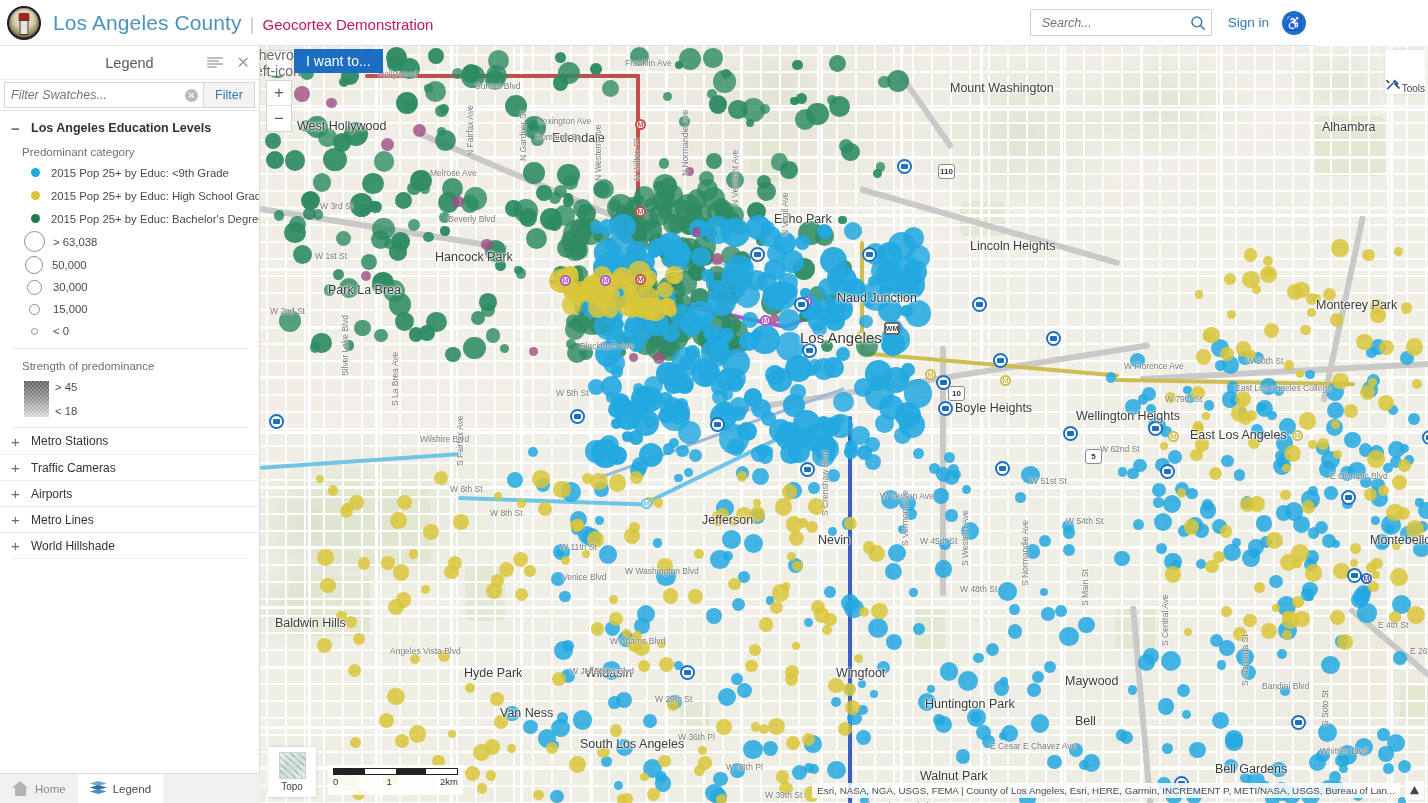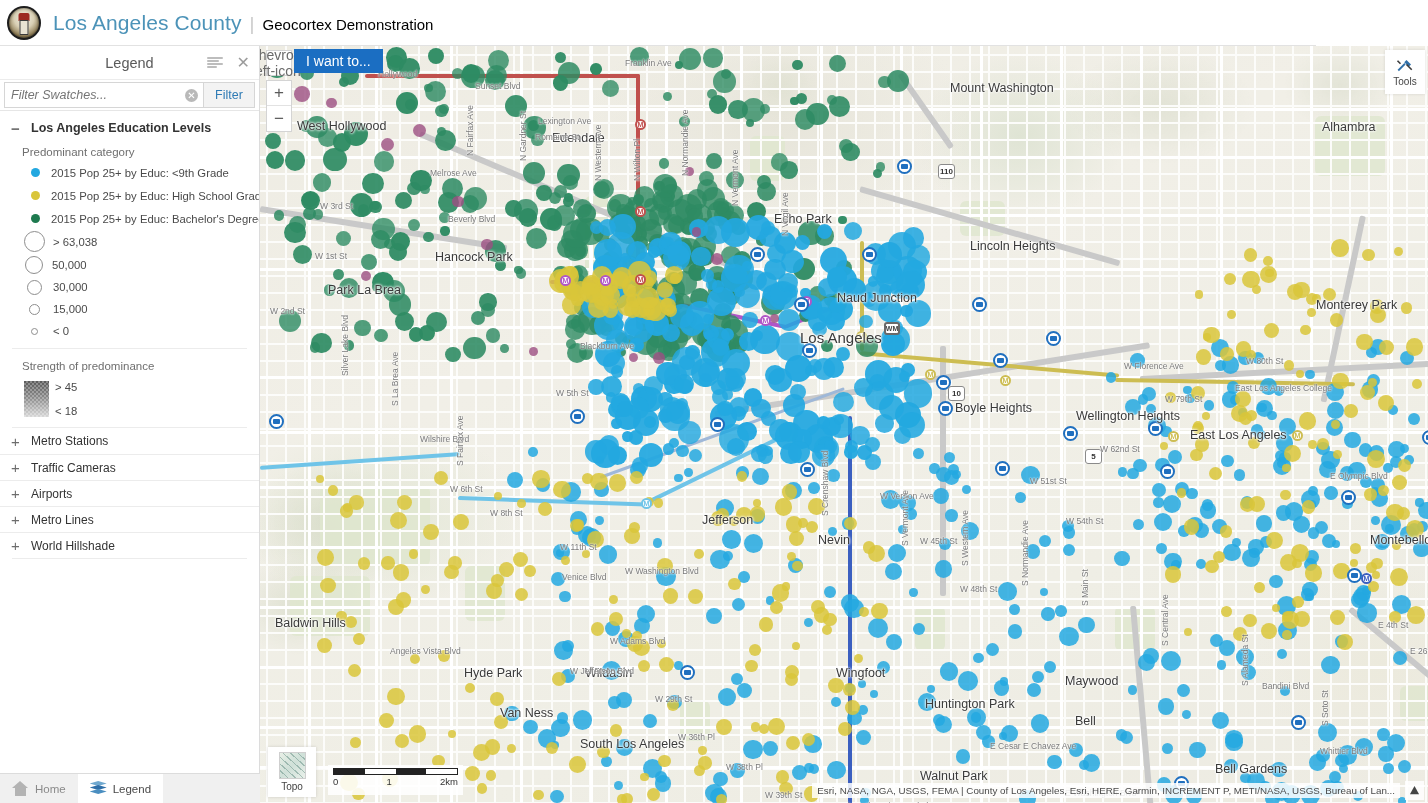--- a/index.html
+++ b/index.html
@@ -31,21 +31,21 @@
   }
   .seal::after {
     content: ""; position: absolute; left: 50%; top: 40%;
     transform: translateX(-50%);
     width: 7px; height: 13px; background: #e8e2d2;
     border: 1px solid #3a3a3a;
   }
   .brand { margin-left: 12px; display: flex; align-items: baseline; }
   .brand-main { font-size: 21px; color: #4c93b8; font-weight: 400; letter-spacing: .1px; }
   .brand-sep { color: #c9c9c9; margin: 0 8px; font-size: 19px; }
-  .brand-sub { font-size: 15px; color: #000000; }
+  .brand-sub { font-size: 15px; color: #be185d; }
 
   .header-right { margin-left: auto; display: flex; align-items: center; padding-right: 10px; }
   .search-box {
     width: 182px; height: 27px; border: 1px solid #cfcfcf; background: #fff;
     display: flex; align-items: center; padding: 0 4px 0 9px; border-radius: 1px;
   }
   .search-box input {
     border: none; outline: none; width: 100%; font-size: 12.5px;
     color: #9a9a9a; font-style: italic; font-family: "Liberation Sans", sans-serif;
     background: transparent;
@@ -223,22 +223,22 @@
     font-size: 17px; color: #5a5a5a; cursor: pointer;
   }
   .zoom-ctrl div:first-child { border-bottom: 1px solid #e2e2e2; }
   .iwt {
     position: absolute; left: 34px; top: 3px; height: 24px; background: #1b6ec2;
     color: #fff; font-size: 14px; display: flex; align-items: center;
     padding: 0 12px; z-index: 30; cursor: pointer;
   }
   .tools-btn {
     position: absolute; right: 3px; top: 4px; width: 40px; height: 44px;
-    background: #fff; display: flex; flex-direction: column;
-    align-items: center; justify-content: center; z-index: 30; cursor: pointer;
+    background: #fff; display: flex; flex-direction: row;
+    align-items: flex-end; justify-content: center; z-index: 30; cursor: pointer;
     box-shadow: 0 0 3px rgba(0,0,0,.12);
   }
   .tools-btn span { font-size: 10px; color: #444; margin-top: 1px; }
   .basemap-btn {
     position: absolute; left: 8px; bottom: 6px; width: 48px; height: 50px;
     background: #fff; display: flex; flex-direction: column; align-items: center;
     justify-content: center; z-index: 30; cursor: pointer; box-shadow: 0 0 3px rgba(0,0,0,.15);
   }
   .basemap-thumb {
     width: 27px; height: 27px;
@@ -307,20 +307,31 @@
 <body>
 
 <div id="app">
 
   <div class="header">
     <div class="seal"></div>
     <div class="brand">
       <span class="brand-main">Los Angeles County</span>
       <span class="brand-sep">|</span>
       <span class="brand-sub">Geocortex Demonstration</span>
+    </div>
+    <div class="header-right">
+      <div class="search-box">
+        <input type="text" placeholder="Search..." style="">
+        <svg class="search-ico" viewBox="0 0 24 24" fill="none" stroke="currentColor" stroke-width="2">
+          <circle cx="10.5" cy="10.5" r="6.5"></circle>
+            <line x1="15.5" y1="15.5" x2="21" y2="21"></line>
+        </svg>
+      </div>
+      <div class="signin">Sign in</div>
+      <div class="access-btn">♿</div>
     </div>
   </div>
 
   <div class="panel">
     <div class="panel-head">
       <div class="panel-title">Legend</div>
       <div class="hicons">
         <div class="ico-menu">
             <i></i>
             <i></i>

